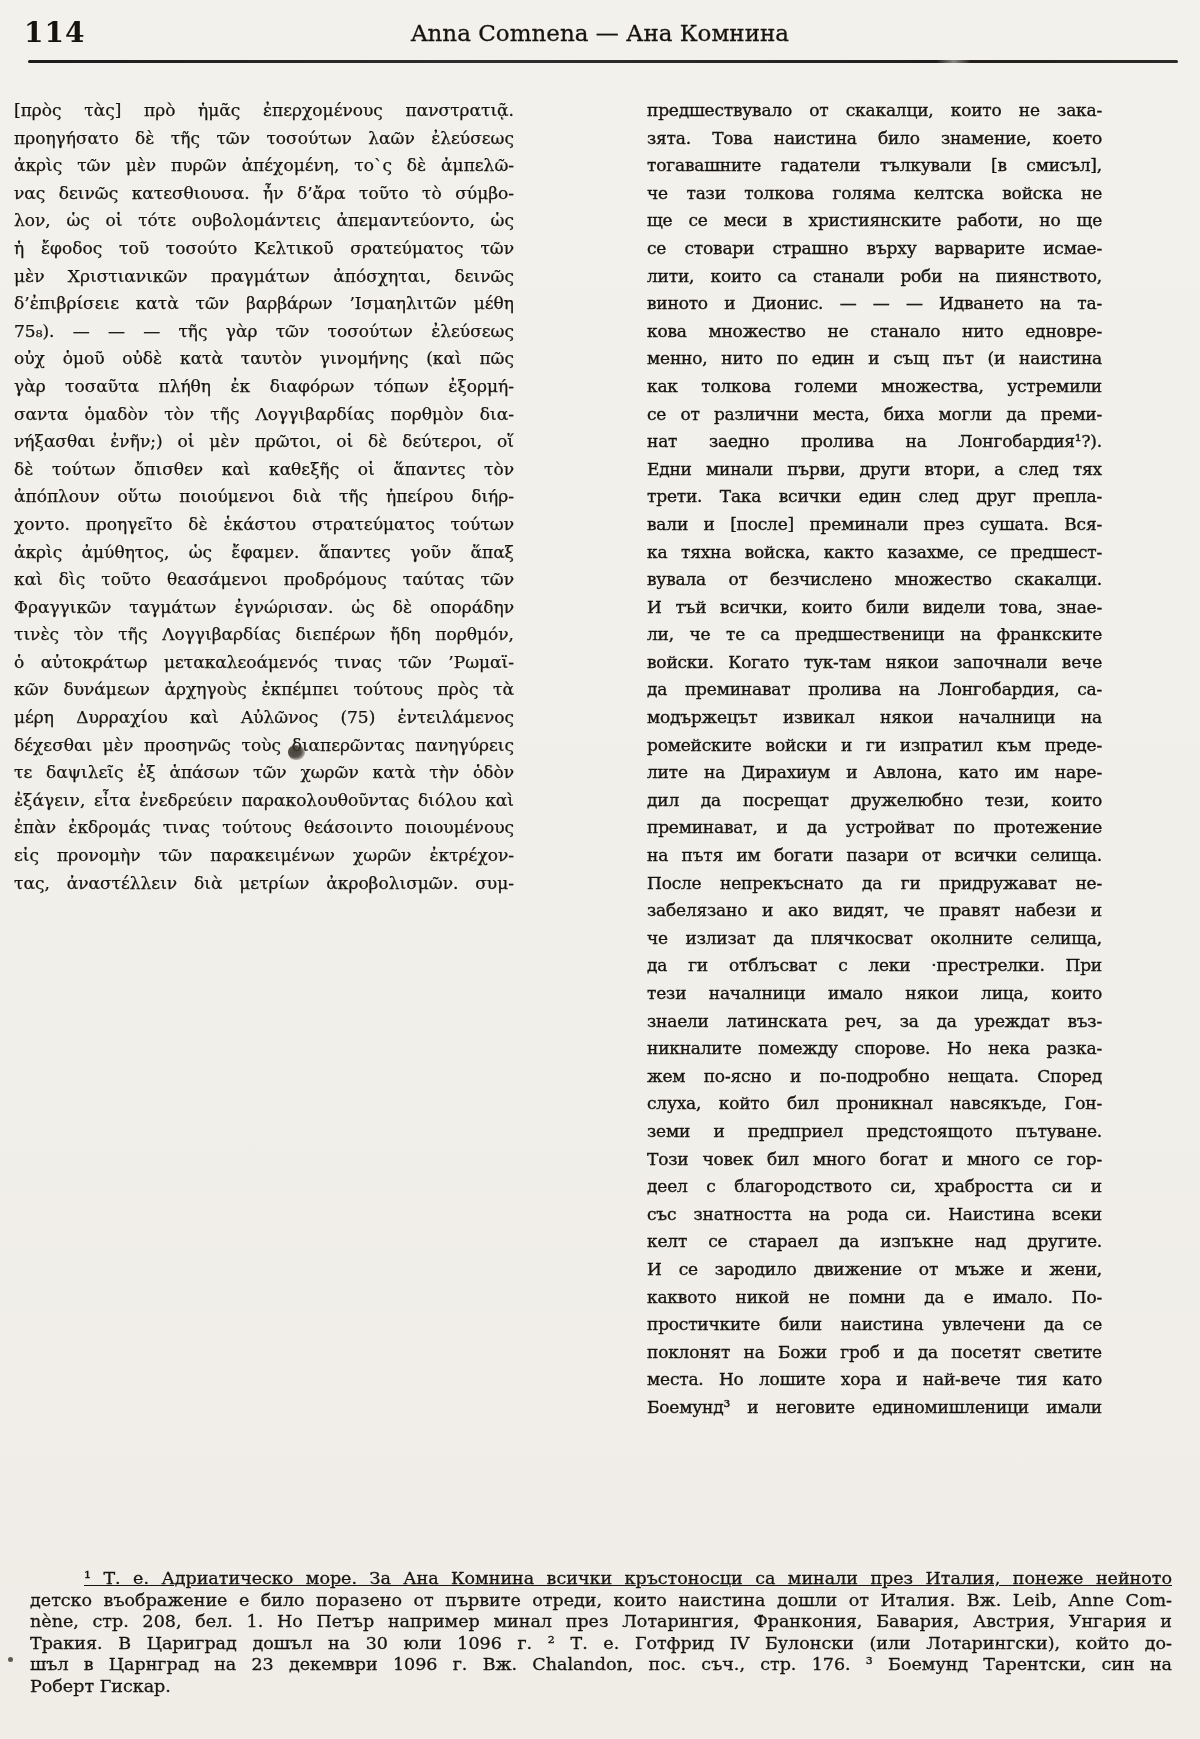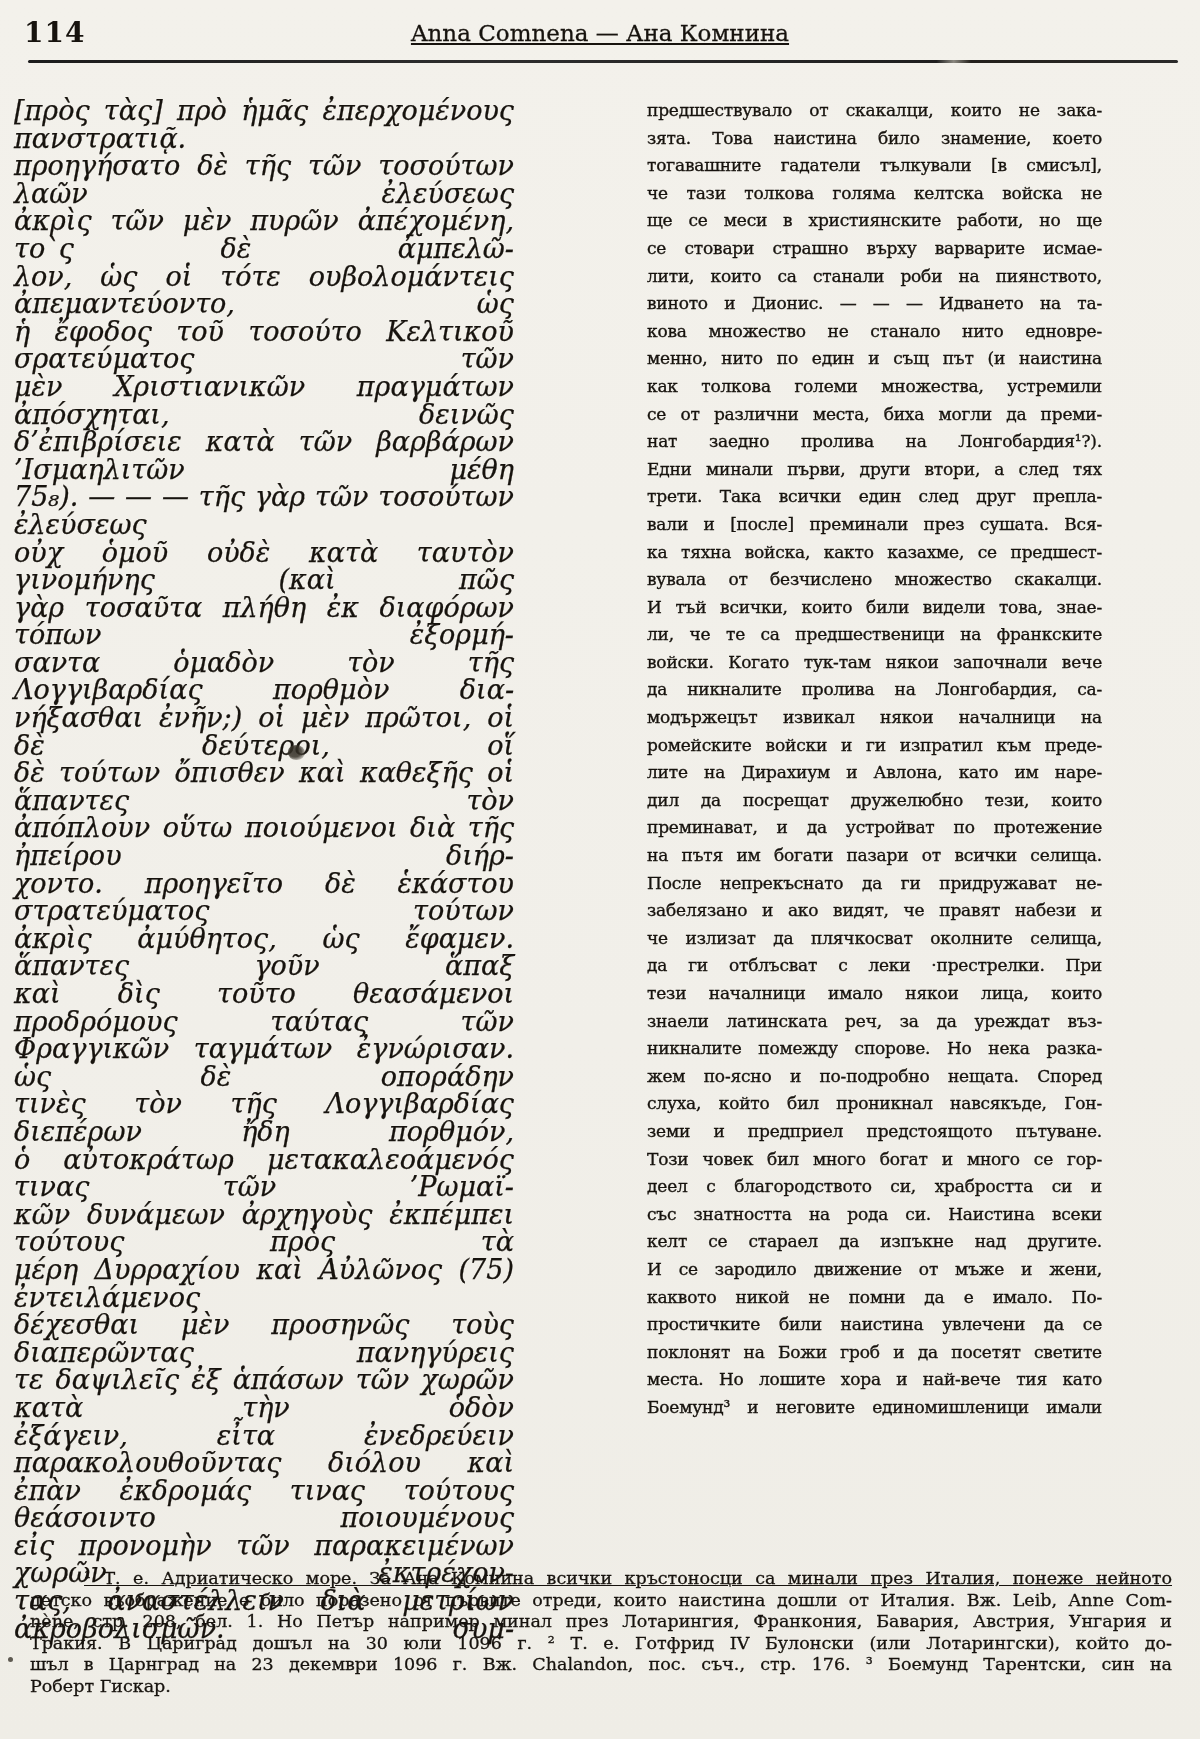--- a/index.html
+++ b/index.html
@@ -14,43 +14,42 @@
     background:linear-gradient(180deg,#f3f1eb 0%,#f1efe9 60%,#efede6 100%);
     color:#17130e;
   }
   
   .pagenum{
     position:absolute;left:24px;top:16px;
     font-size:28px;font-weight:bold;letter-spacing:1px;
   }
   .header-title{
     position:absolute;left:0;right:0;top:20px;
-    text-align:center;font-size:23px;font-weight:500;text-decoration:underline;
+    text-align:center;font-size:23px;font-weight:500;
     -webkit-text-stroke:0.3px;
   }
   .header-rule{
     position:absolute;left:28px;top:60px;width:1150px;height:3px;
     background:linear-gradient(90deg,#1c1c1c 0%,#2e2e2e 40%,#1f1f1f 79%,#8a877f 80.5%,#24211c 82%,#2a2a2a 100%);
     border-radius:2px;
   }
   
   .columns{
     position:absolute;top:97px;left:14px;width:1172px;
     display:flex;
   }
   .col{display:block;}
   .col.greek{width:500px;margin-right:100px;}
   .col.bulgarian{width:488px;}
   .line{
     text-align:justify;
     text-align-last:justify;
   }
   .greek .line{
-    font-style:italic;
-    font-size:27px;line-height:27.6px;
+    font-size:17px;line-height:27.6px;
     -webkit-text-stroke:0.25px;
   }
   .bulgarian .line{
     font-size:17px;line-height:27.6px;
     letter-spacing:-0.2px;
     margin-left:33px;
     -webkit-text-stroke:0.35px;
   }
   
   .footnotes{
@@ -84,20 +83,21 @@
   <div class="header-title">Anna Comnena — Ана Комнина</div>
 
   <div class="header-rule"></div>
 
   <main class="columns">
     <section class="col greek">
 
     <div class="line">[πρὸς τὰς] πρὸ ἡμᾶς ἐπερχομένους πανστρατιᾷ.</div>
         <div class="line">προηγήσατο δὲ τῆς τῶν τοσούτων λαῶν ἐλεύσεως</div>
         <div class="line">ἀκρὶς τῶν μὲν πυρῶν ἀπέχομένη, το`ς δὲ ἀμπελῶ-</div>
+        <div class="line">νας δεινῶς κατεσθιουσα. ἦν δ’ἄρα τοῦτο τὸ σύμβο-</div>
         <div class="line">λον, ὡς οἱ τότε ουβολομάντεις ἀπεμαντεύοντο, ὡς</div>
         <div class="line">ἡ ἔφοδος τοῦ τοσούτο Κελτικοῦ σρατεύματος τῶν</div>
         <div class="line">μὲν Χριστιανικῶν πραγμάτων ἀπόσχηται, δεινῶς</div>
         <div class="line">δ’ἐπιβρίσειε κατὰ τῶν βαρβάρων ’Ισμαηλιτῶν μέθη</div>
         <div class="line">75₈). — — —  τῆς γὰρ τῶν τοσούτων ἐλεύσεως</div>
         <div class="line">οὐχ ὁμοῦ οὐδὲ κατὰ ταυτὸν γινομήνης (καὶ πῶς</div>
         <div class="line">γὰρ τοσαῦτα πλήθη ἐκ διαφόρων τόπων ἐξορμή-</div>
         <div class="line">σαντα ὁμαδὸν τὸν τῆς Λογγιβαρδίας πορθμὸν δια-</div>
         <div class="line">νήξασθαι ἐνῆν;) οἱ μὲν πρῶτοι, οἱ δὲ δεύτεροι, οἵ</div>
         <div class="line">δὲ τούτων ὄπισθεν καὶ καθεξῆς οἱ ἅπαντες τὸν</div>
@@ -133,21 +133,21 @@
         <div class="line">се от различни места, биха могли да преми-</div>
         <div class="line">нат заедно пролива на Лонгобардия¹?).</div>
         <div class="line">Едни минали първи, други втори, а след тях</div>
         <div class="line">трети. Така всички един след друг препла-</div>
         <div class="line">вали и [после] преминали през сушата. Вся-</div>
         <div class="line">ка тяхна войска, както казахме, се предшест-</div>
         <div class="line">вувала от безчислено множество скакалци.</div>
         <div class="line">И тъй всички, които били видели това, знае-</div>
         <div class="line">ли, че те са предшественици на франкските</div>
         <div class="line">войски. Когато тук-там някои започнали вече</div>
-        <div class="line">да никналите пролива на Лонгобардия, са-</div>
+        <div class="line">да преминават пролива на Лонгобардия, са-</div>
         <div class="line">модържецът извикал някои началници на</div>
         <div class="line">ромейските войски и ги изпратил към преде-</div>
         <div class="line">лите на Дирахиум и Авлона, като им наре-</div>
         <div class="line">дил да посрещат дружелюбно тези, които</div>
         <div class="line">преминават, и да устройват по протежение</div>
         <div class="line">на пътя им богати пазари от всички селища.</div>
         <div class="line">После непрекъснато да ги придружават не-</div>
         <div class="line">забелязано и ако видят, че правят набези и</div>
         <div class="line">че излизат да плячкосват околните селища,</div>
         <div class="line">да ги отблъсват с леки ·престрелки. При</div>

